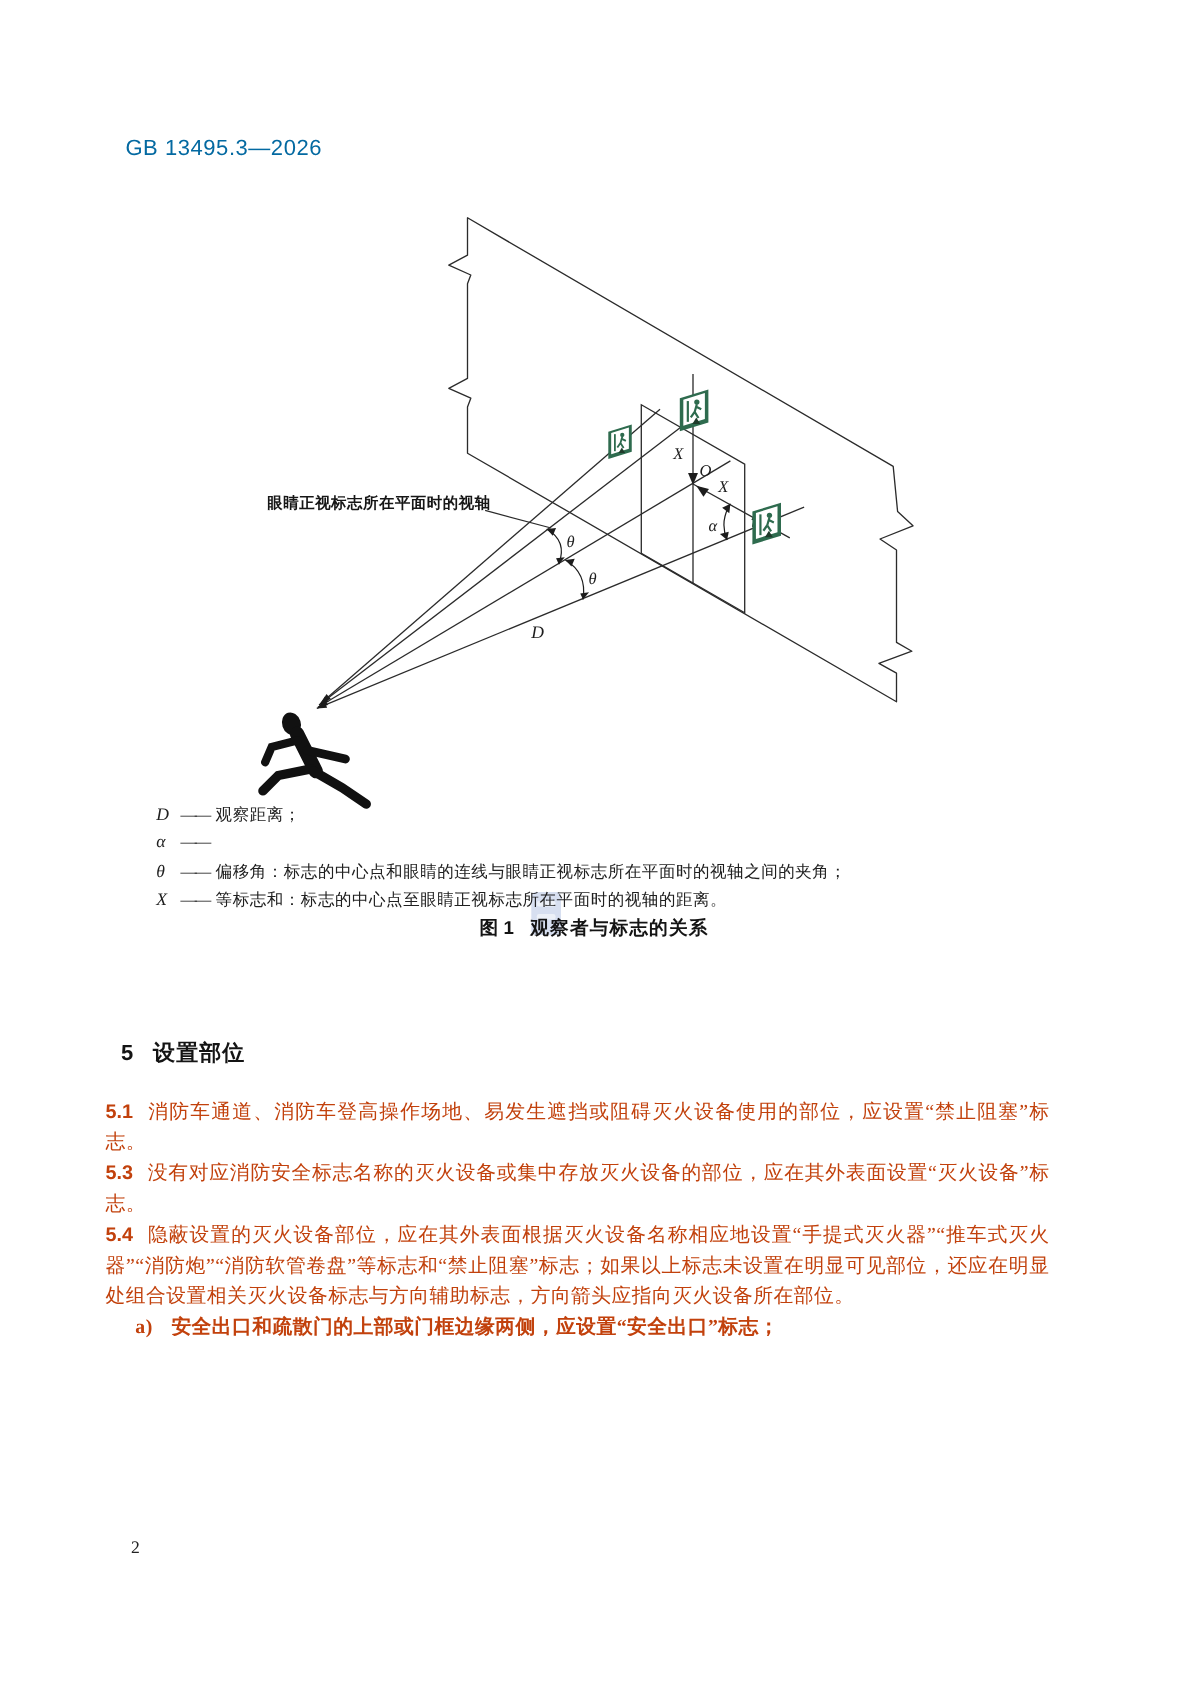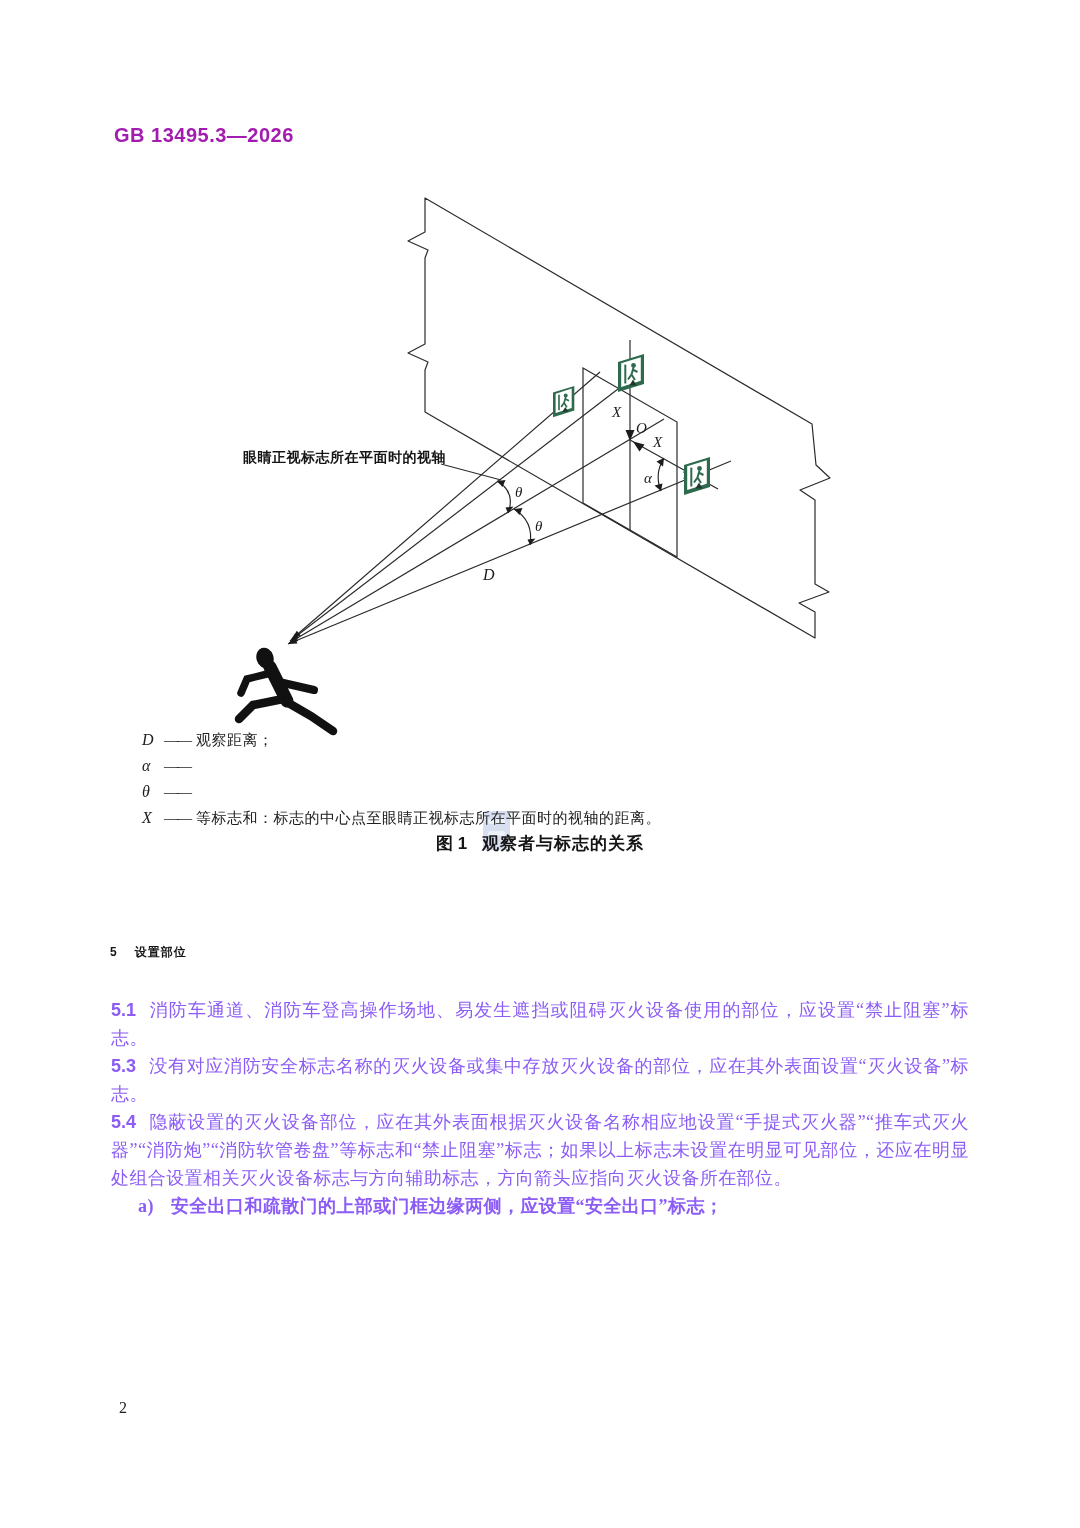--- a/index.html
+++ b/index.html
@@ -4,21 +4,21 @@
 <style>
   html,body { margin:0; padding:0; background:#ffffff; }
   .page {
     position:relative; width:1080px; height:1528px; background:#ffffff;
     color:#1c1c1c; font-family:"Liberation Serif","DejaVu Serif",serif;
     overflow:hidden;
   }
   .doc-header {
     position:absolute; left:114px; top:124px;
     font-family:"Liberation Sans","DejaVu Sans",sans-serif;
-    font-weight:700; font-size:20px; letter-spacing:0.5px; color:#a21caf;
+    font-weight:400; font-size:20px; letter-spacing:0.5px; color:#0369a1;
   }
   svg.figure { position:absolute; left:0; top:0; }
   .lbl { font:italic 15px "Liberation Serif","DejaVu Serif",serif; fill:#1c1c1c; }
   .lbl-big { font:italic 16px "Liberation Serif","DejaVu Serif",serif; fill:#1c1c1c; }
   .callout-text { font:700 14px "Liberation Sans","DejaVu Sans",sans-serif; fill:#161616; letter-spacing:0.5px; }
 
   .legend { position:absolute; left:142px; top:731px; font-size:15px; color:#202020; }
   .legend-title { height:26px; letter-spacing:0.5px; }
   .legend-row { display:flex; align-items:baseline; height:26px; }
   .legend-sym { font-style:italic; font-size:16px; width:22px; flex:0 0 22px; }
@@ -26,29 +26,29 @@
   .legend-desc { letter-spacing:0.5px; }
 
   .fig-caption {
     position:absolute; left:0; top:832px; width:100%; text-align:center;
     font-family:"Liberation Sans","DejaVu Sans",sans-serif; font-weight:700; font-size:17px; color:#141414;
   }
   .fig-caption .cap-text { margin-left:15px; letter-spacing:1px; }
 
   .section-heading {
     position:absolute; left:110px; top:944px;
-    font-family:"Liberation Sans","DejaVu Sans",sans-serif; font-weight:700; font-size:12px; color:#141414;
+    font-family:"Liberation Sans","DejaVu Sans",sans-serif; font-weight:700; font-size:20px; color:#141414;
     letter-spacing:1px;
   }
   .section-heading .sec-num { margin-right:18px; letter-spacing:0; }
 
   .clauses {
-    position:absolute; left:111px; top:996px; width:858px;
+    position:absolute; left:96px; top:996px; width:858px;
     font-size:18px; line-height:28px; letter-spacing:0.4px;
-    text-align:justify; color:#8b5cf6;
+    text-align:justify; color:#c2410c;
   }
   .clause { margin:0; }
   .cnum {
     font-family:"Liberation Sans","DejaVu Sans",sans-serif; font-weight:700;
     margin-right:13px; letter-spacing:0;
   }
   .sub { padding-left:27px;font-weight:bold; }
   .sub .marker { margin-right:17px; font-family:"Liberation Serif","DejaVu Serif",serif; }
 
   .page-number { position:absolute; left:119px; top:1399px; font-size:16px; color:#222; }
@@ -170,20 +170,21 @@
       <span class="legend-dash">——</span>
       <span class="legend-desc">观察距离；</span>
     </div>
     <div class="legend-row">
       <span class="legend-sym">α</span>
       <span class="legend-dash">——</span>
     </div>
     <div class="legend-row">
       <span class="legend-sym">θ</span>
       <span class="legend-dash">——</span>
+      <span class="legend-desc">偏移角：标志的中心点和眼睛的连线与眼睛正视标志所在平面时的视轴之间的夹角；</span>
     </div>
     <div class="legend-row">
       <span class="legend-sym">X</span>
       <span class="legend-dash">——</span>
       <span class="legend-desc">等标志和：标志的中心点至眼睛正视标志所在平面时的视轴的距离。</span>
     </div>
   </div>
 
   <div class="fig-caption">
     <span class="cap-label">图 1</span><span class="cap-text">观察者与标志的关系</span>

